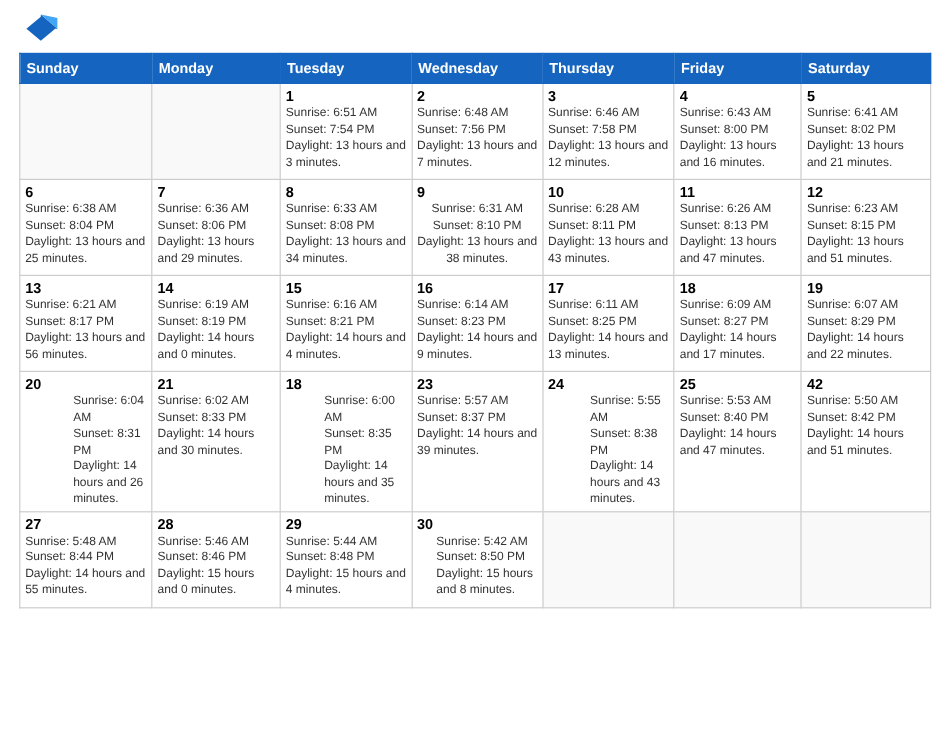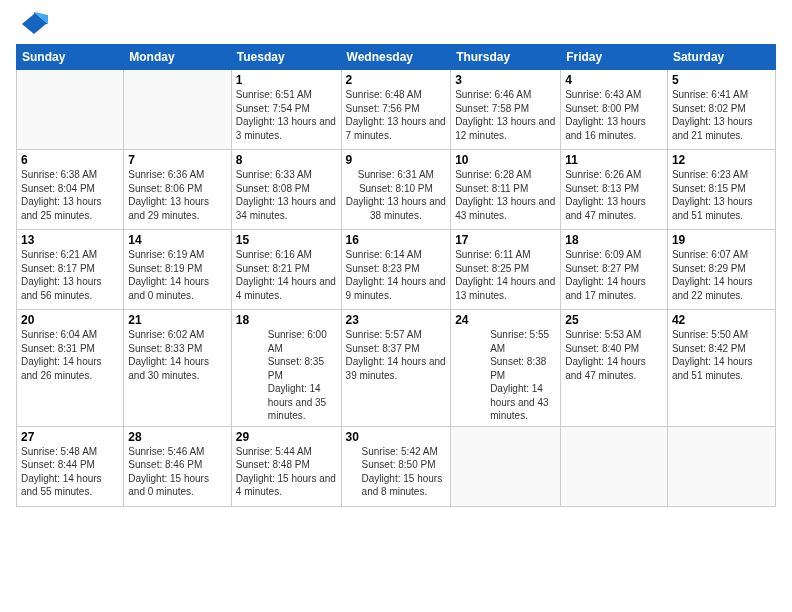--- a/index.html
+++ b/index.html
@@ -255,21 +255,21 @@
           <td>
             <span class="day-number">19</span>
             <div class="day-info" style="white-space: pre-line;">Sunrise: 6:07 AM
 Sunset: 8:29 PM
 Daylight: 14 hours and 22 minutes.</div>
           </td>
         </tr>
         <tr>
           <td>
             <span class="day-number">20</span>
-            <div class="day-info" style="white-space: pre-line;">Sunrise: 6:04 AM
+            <div class="day-info" style="white-space: pre-line; margin-left: 40px;">Sunrise: 6:04 AM
 Sunset: 8:31 PM
 Daylight: 14 hours and 26 minutes.</div>
           </td>
           <td>
             <span class="day-number">21</span>
             <div class="day-info" style="white-space: pre-line;">Sunrise: 6:02 AM
 Sunset: 8:33 PM
 Daylight: 14 hours and 30 minutes.</div>
           </td>
           <td>

